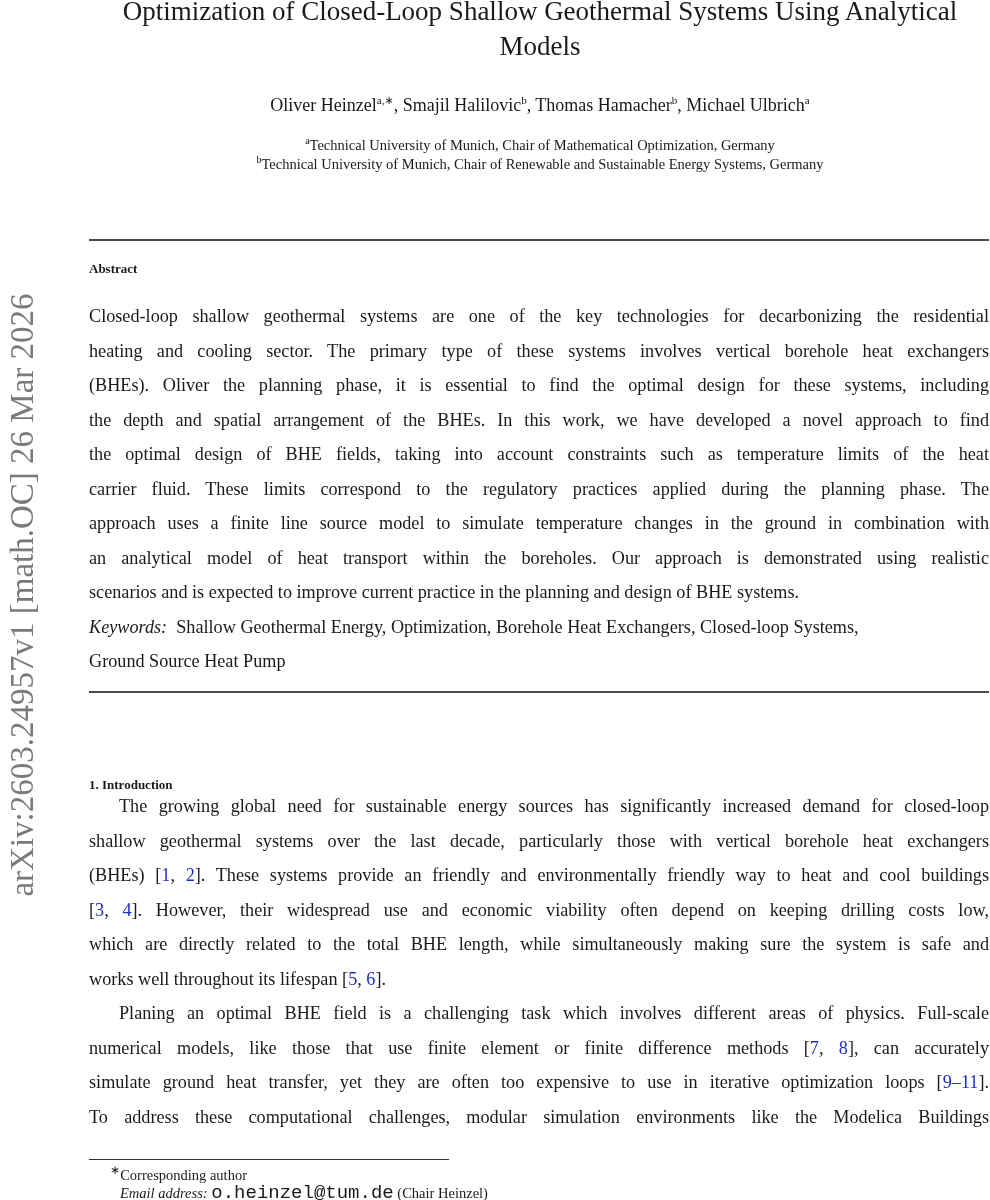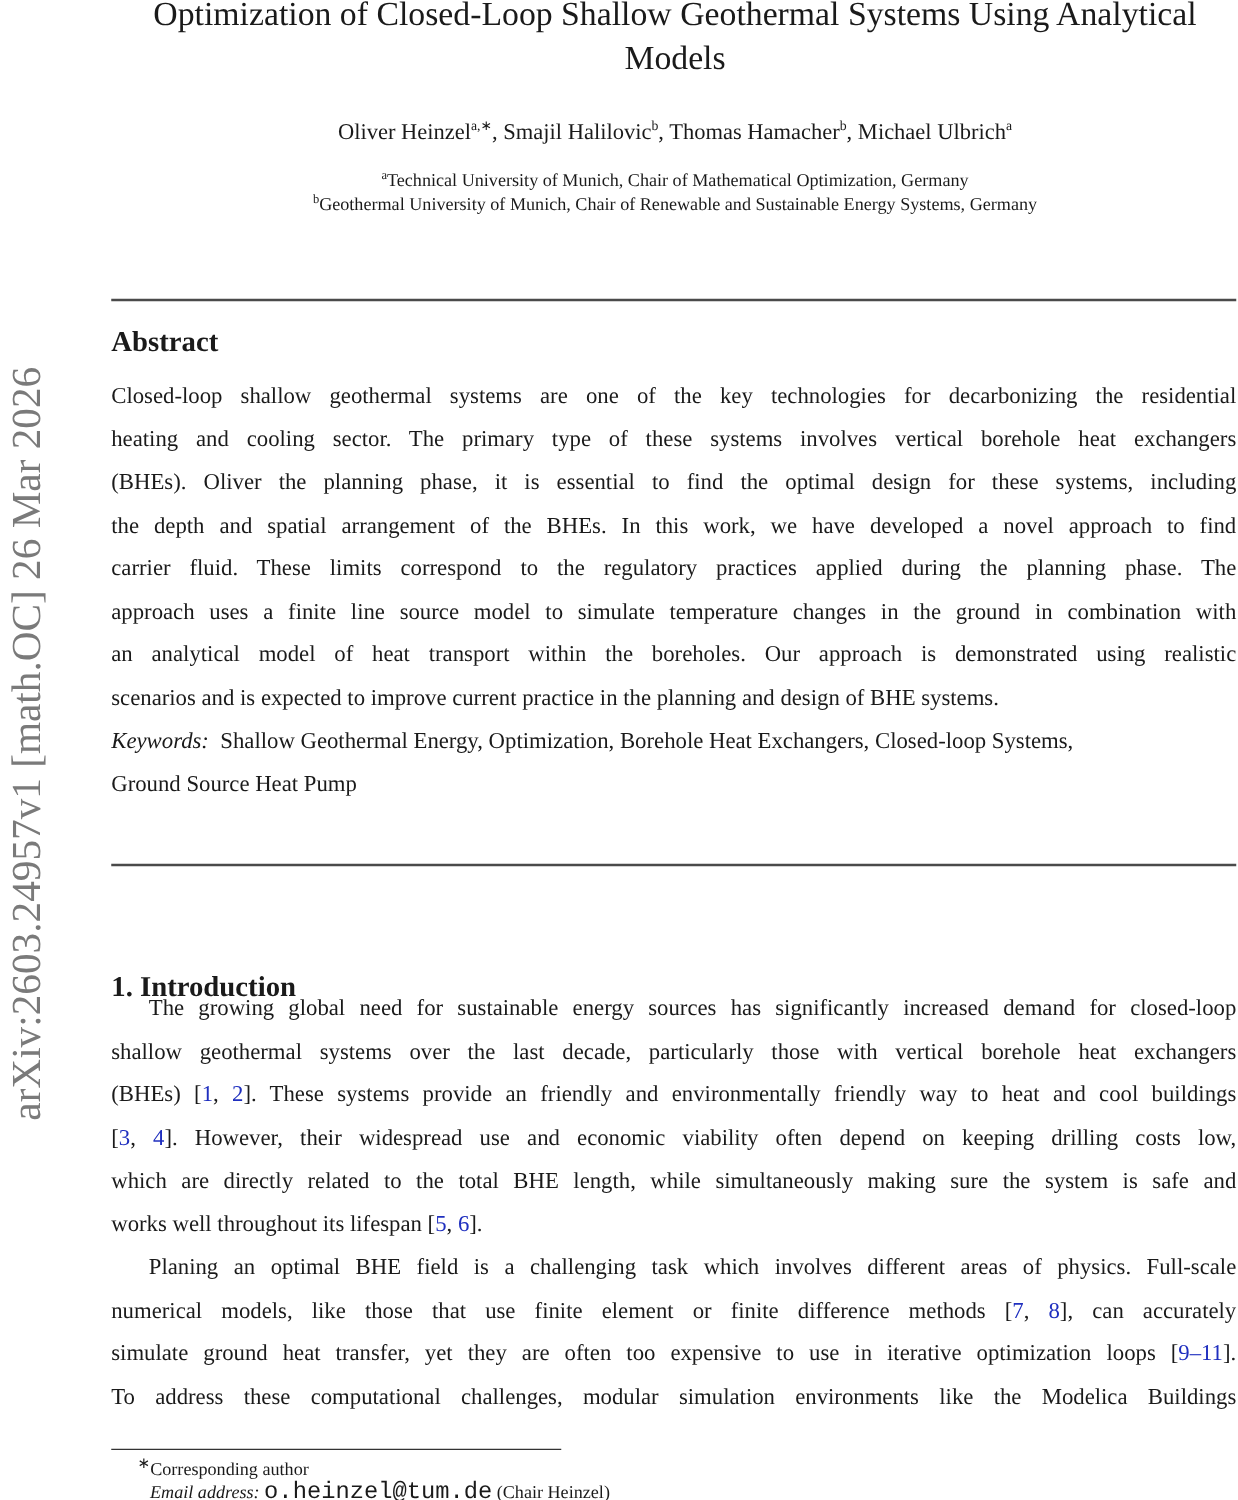--- a/index.html
+++ b/index.html
@@ -5,21 +5,21 @@
   html, body { margin:0; padding:0; background:#ffffff; }
   body { width:990px; height:1200px; position:relative; overflow:hidden;
          font-family:"DejaVu Serif", "Liberation Serif", serif; color:#1a1a1a; }
   .abs { position:absolute; }
   .title { left:90px; width:900px; top:-6px; text-align:center; font-size:27px; line-height:35px; font-family:"Liberation Serif", serif; }
   .authors { left:90px; width:900px; top:94px; text-align:center; font-size:18px; font-family:"Liberation Serif", serif; }
   .authors sup { font-size:11px; }
   .aff { left:90px; width:900px; text-align:center; font-size:14.5px; font-family:"Liberation Serif", serif; }
   .aff sup { font-size:10px; }
   .rule { left:89px; width:900px; height:2px; background:#4a4a4a; }
-  .heading { left:89px; font-weight:bold; font-size:23px; font-family:"Liberation Serif", serif; }
+  .heading { left:89px; font-weight:bold; font-size:13px; font-family:"Liberation Serif", serif; }
   .para { left:89px; width:900px; font-size:18.2px; line-height:34.5px; text-align:justify; font-family:Liberation Serif, serif; }
   .line { display:block; height:34.5px; text-align:justify; text-align-last:justify; white-space:nowrap; }
   .line.last { text-align-last:left; }
   .line.indent { text-indent:30px; }
   .cite { color:#1f2fbf; }
   .kw-label { font-style:italic; }
   .arxiv { left:-338px; top:575px; width:720px; height:40px; transform:rotate(-90deg); transform-origin:center center;
            font-size:33px; color:#7a7a7a; font-family:"Liberation Serif", serif; white-space:nowrap; text-align:center; line-height:40px; }
   .fn-rule { left:89px; top:1159px; width:360px; height:1px; background:#333; }
   .fn { left:110px; font-size:14.5px; font-family:"Liberation Serif", serif; }
@@ -36,32 +36,33 @@
 </div>
 
 <div class="abs authors">
   <span><span>Oliver Heinzel</span><sup>a,∗</sup><span>, </span></span><span><span>Smajil Halilovic</span><sup>b</sup><span>, </span></span><span><span>Thomas Hamacher</span><sup>b</sup><span>, </span></span><span><span>Michael Ulbrich</span><sup>a</sup></span>
 </div>
 
 <div class="abs aff" style="top:135px;">
   <sup>a</sup><span>Technical University of Munich, Chair of Mathematical Optimization, Germany</span>
 </div>
 <div class="abs aff" style="top:154px;">
-  <sup>b</sup><span>Geothermal University of Munich, Chair of Renewable and Sustainable Energy Systems, Germany</span>
+  <sup>b</sup><span>Technical University of Munich, Chair of Renewable and Sustainable Energy Systems, Germany</span>
 </div>
 
 <div class="abs rule" style="top:239px;"></div>
 
 <div class="abs heading" style="top:261px;">Abstract</div>
 
 <div class="abs para" style="top:299px;">
   <span class="line">Closed-loop shallow geothermal systems are one of the key technologies for decarbonizing the residential</span>
   <span class="line">heating and cooling sector. The primary type of these systems involves vertical borehole heat exchangers</span>
   <span class="line">(BHEs). Oliver the planning phase, it is essential to find the optimal design for these systems, including</span>
   <span class="line">the depth and spatial arrangement of the BHEs. In this work, we have developed a novel approach to find</span>
+  <span class="line">the optimal design of BHE fields, taking into account constraints such as temperature limits of the heat</span>
   <span class="line">carrier fluid. These limits correspond to the regulatory practices applied during the planning phase. The</span>
   <span class="line">approach uses a finite line source model to simulate temperature changes in the ground in combination with</span>
   <span class="line">an analytical model of heat transport within the boreholes. Our approach is demonstrated using realistic</span>
   <span class="line last">scenarios and is expected to improve current practice in the planning and design of BHE systems.</span>
   <span class="line last" style="text-align-last:left;"><span class="kw-label">Keywords:</span>&nbsp;&nbsp;<span>Shallow Geothermal Energy, Optimization, Borehole Heat Exchangers, Closed-loop Systems,</span></span>
   <span class="line last">Ground Source Heat Pump</span>
 </div>
 
 <div class="abs rule" style="top:691px;"></div>
 

